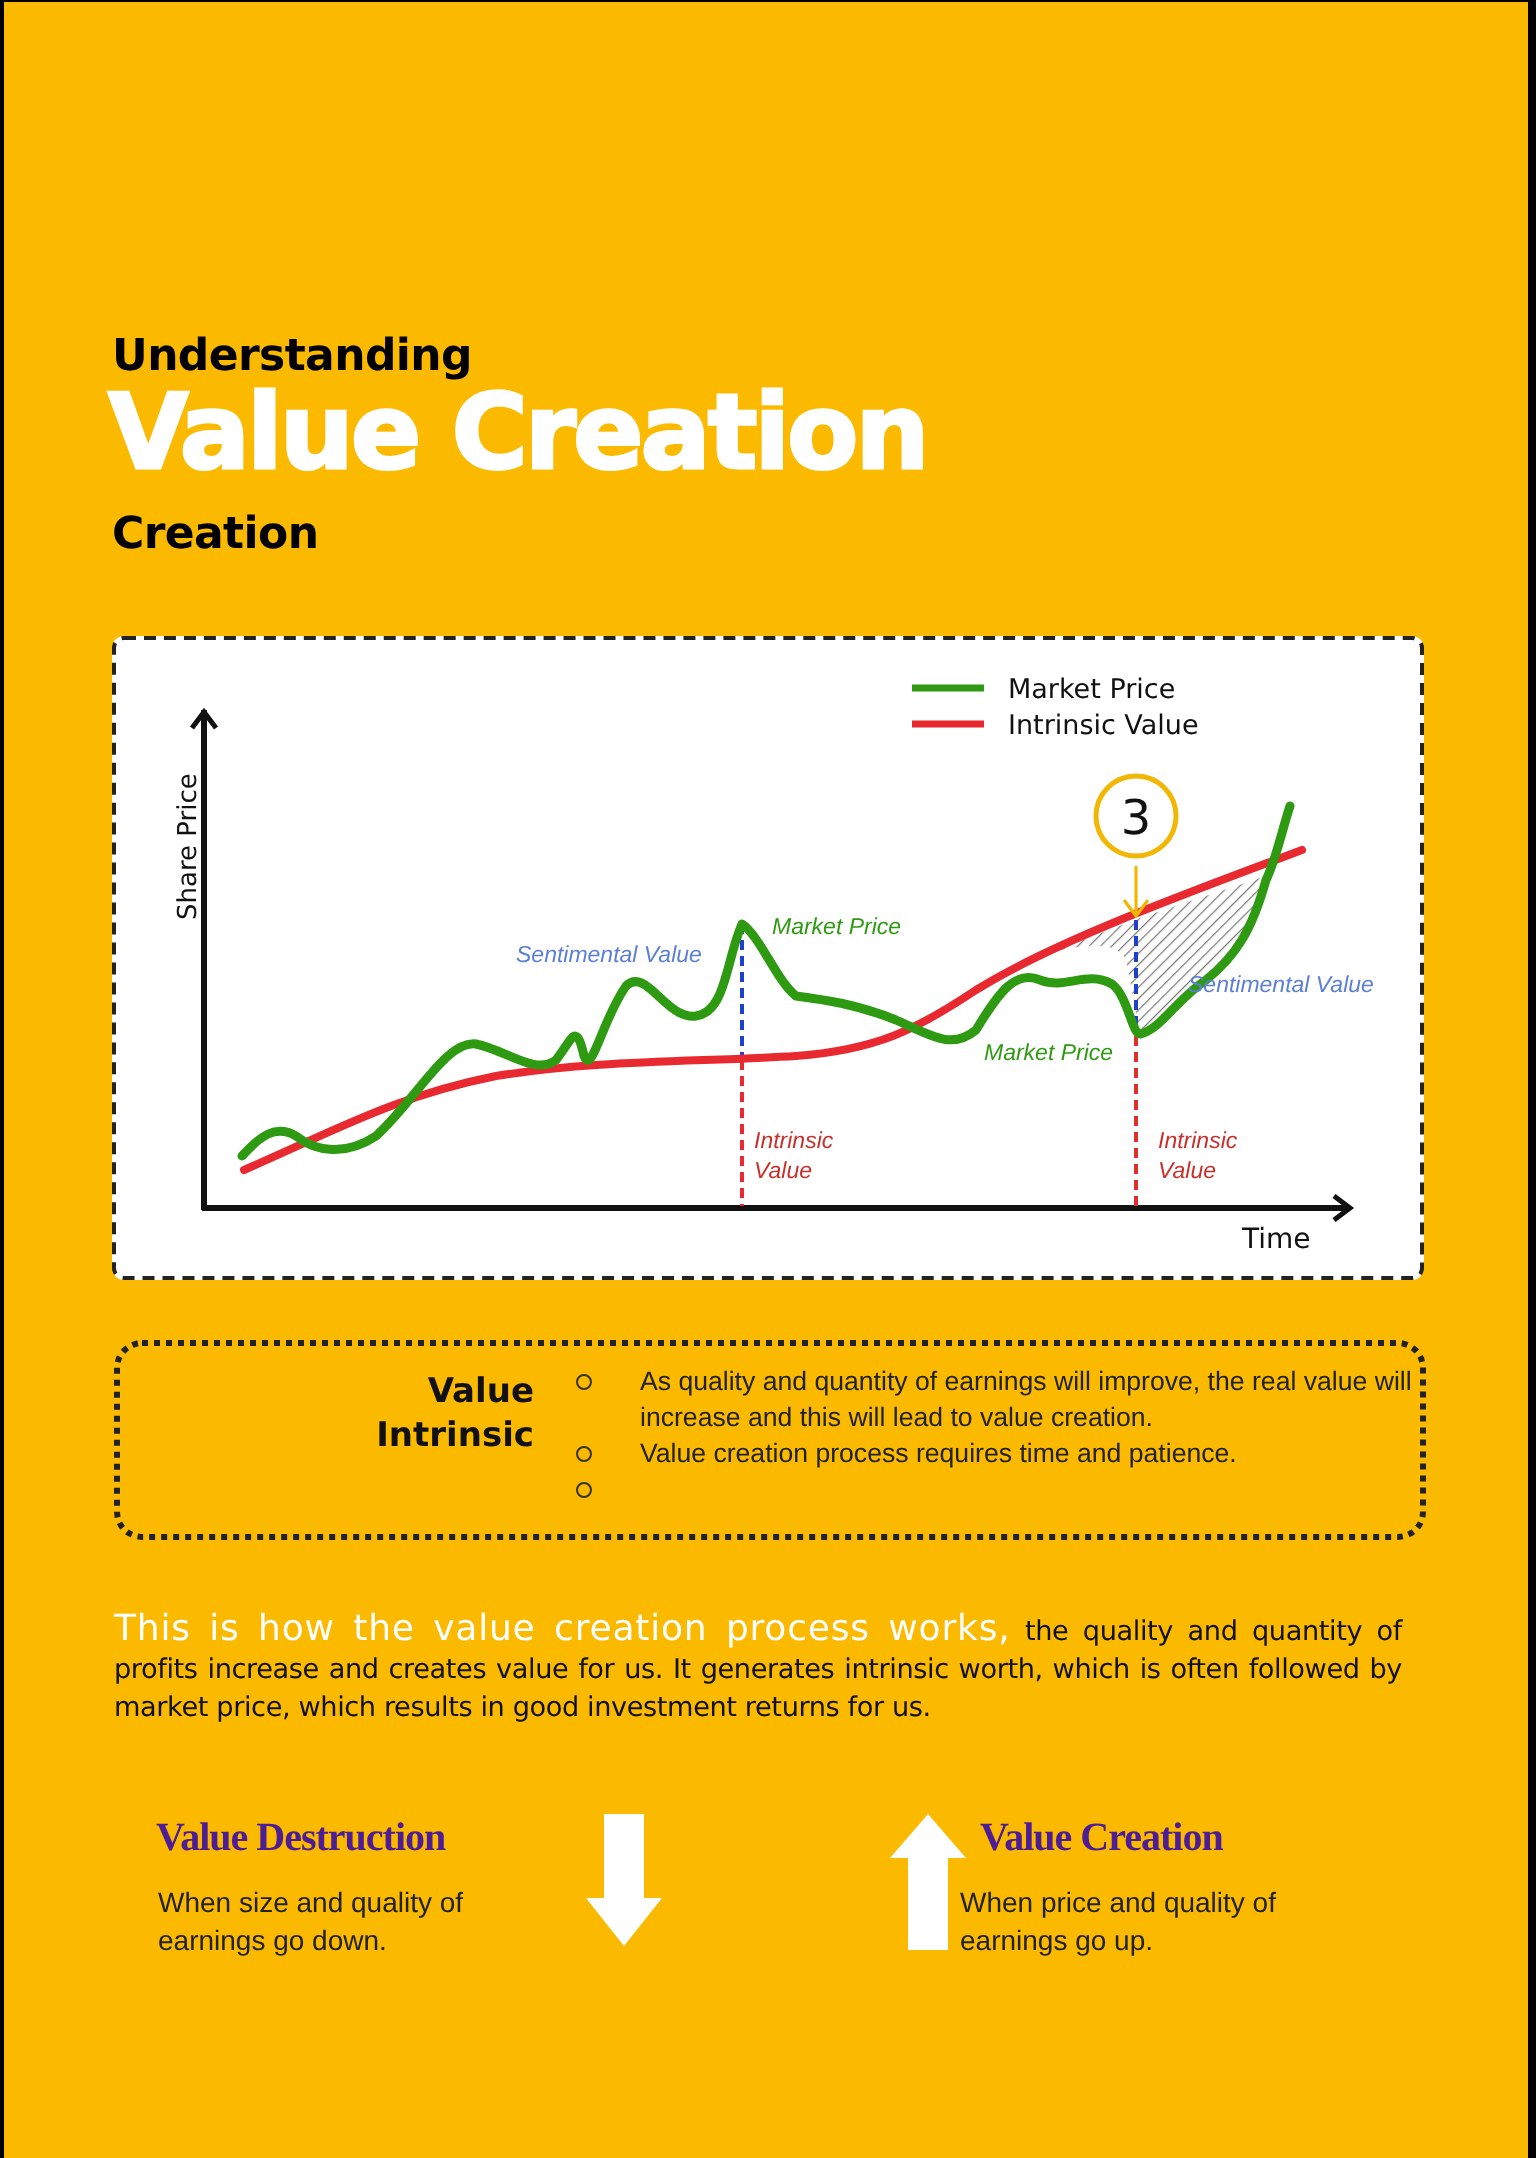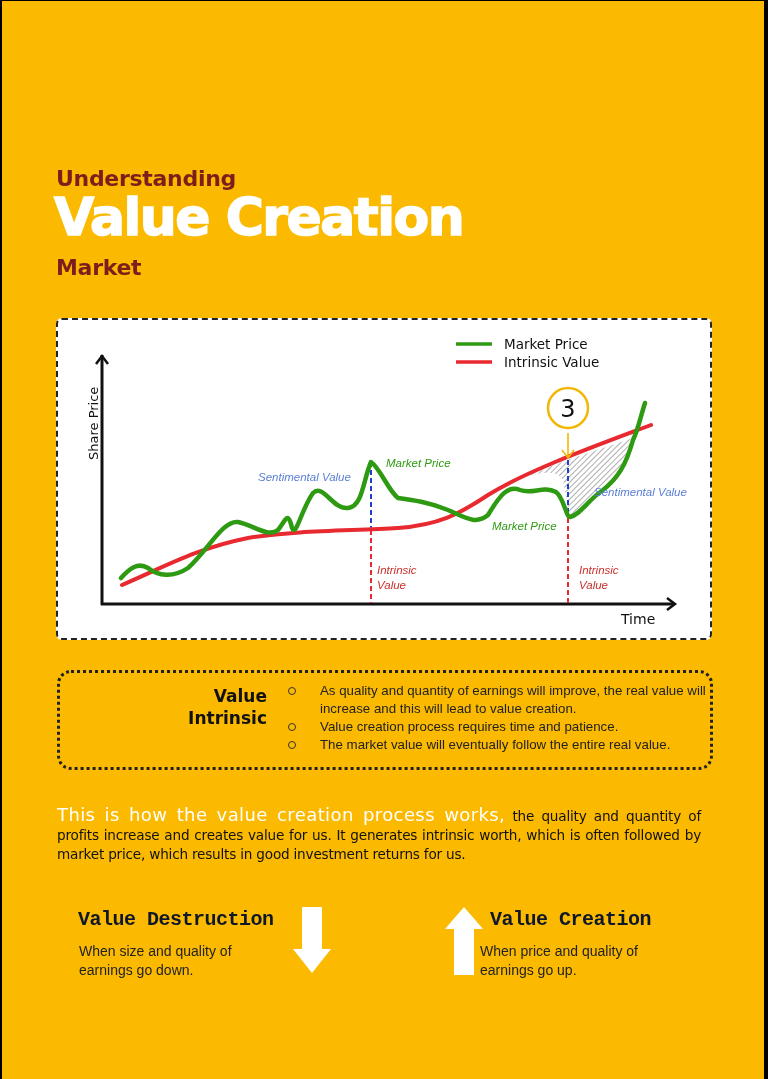--- a/index.html
+++ b/index.html
@@ -7,21 +7,21 @@
     width: 768px; height: 1079px; overflow: hidden;
     background: #000;
     font-family: "Liberation Sans", "DejaVu Sans", sans-serif;
   }
   .page {
     position: absolute; left: 2px; top: 1px; width: 762px; height: 1078px;
     background: #FBB900;
   }
   .t-sub {
     position: absolute; left: 54px; font-family: "DejaVu Sans", sans-serif;
-    font-weight: bold; color: #7f1d1d; font-size: 22px; letter-spacing: -0.3px;
+    font-weight: bold; color: #000000; font-size: 22px; letter-spacing: -0.3px;
   }
   .t-main {
     position: absolute; left: 52px; top: 190px; font-family: "DejaVu Sans", sans-serif;
     font-weight: bold; color: #fff; font-size: 52px; letter-spacing: -1.5px; line-height: 1;
     -webkit-text-stroke: 1.5px #fff;
   }
   .chart-card {
     position: absolute; left: 54px; top: 317px; width: 656px; height: 322px;
     background: #fff; border: 2px dashed #222; border-radius: 6px; box-sizing: border-box;
   }
@@ -42,37 +42,37 @@
   .vc-list li .bullet {
     position: absolute; left: 0; top: 5px; width: 6px; height: 6px; border: 1px solid #333; border-radius: 50%;
   }
   .para {
     position: absolute; left: 55px; top: 804px; width: 644px;
     font-family: "DejaVu Sans", sans-serif; font-size: 13.6px; line-height: 19px; color: #111;
     text-align: justify; letter-spacing: -0.2px;
   }
   .para .lead { color: #fff; font-weight: normal; font-size: 18px; letter-spacing: 0.4px; }
   .bottom-title {
-    position: absolute; font-family: Liberation Mono, monospace; font-weight: bold; color: #0f172a;
+    position: absolute; font-family: Liberation Serif, serif; font-weight: bold; color: #4c1d95;
     font-size: 20px; letter-spacing: -0.5px; top: 907px;
   }
   .bottom-desc {
     position: absolute; font-size: 14px; line-height: 19px; color: #222; width: 200px; top: 941px;
     font-family: "Liberation Sans", sans-serif;
   }
   .arrow { position: absolute; }
 </style>
 </head>
 <body>
 
 <div class="page">
 
   <div class="t-sub" style="top:165px">Understanding</div>
   <div class="t-main">Value Creation</div>
-  <div class="t-sub" style="top:254px">Market</div>
+  <div class="t-sub" style="top:254px">Creation</div>
 
   <div class="chart-card">
     <svg width="656" height="322" viewBox="0 0 656 322">
       <defs>
         <pattern id="hatch" width="4" height="4" patternUnits="userSpaceOnUse" patternTransform="rotate(45)">
           <line x1="0" y1="0" x2="0" y2="4" stroke="#777" stroke-width="1.2"></line>
         </pattern>
       </defs>
 
       <path d="M468,156 C485,152 500,150 505,160 C508,175 512,197 512,197 C522,195 530,180 545,170 C560,158 568,145 575,118 L512,139 Z" fill="url(#hatch)" stroke="none"></path>
@@ -119,21 +119,21 @@
   </div>
 
   <div class="vc-box">
     <div class="vc-title">
       <div>Value</div>
       <div>Intrinsic</div>
     </div>
     <ul class="vc-list">
       <li><span class="bullet"></span><span>As quality and quantity of earnings will improve, the real value will increase and this will lead to value creation.</span></li>
       <li><span class="bullet"></span><span>Value creation process requires time and patience.</span></li>
-      <li><span class="bullet"></span><span>The market value will eventually follow the entire real value.</span></li>
+      <li><span class="bullet"></span></li>
     </ul>
   </div>
 
   <div class="para"><span class="lead">This is how the value creation process works,</span><span> the quality and quantity of profits increase and creates value for us. It generates intrinsic worth, which is often followed by market price, which results in good investment returns for us.</span></div>
 
   <div class="bottom-title" style="left:76px">Value Destruction</div>
   <div class="bottom-desc" style="left:77px">When size and quality of earnings go down.</div>
   <svg class="arrow" style="left:290px;top:906px" width="40" height="68" viewBox="0 0 40 68">
     <polygon points="10,0 30,0 30,42 39,42 20,66 1,42 10,42" fill="#fff"></polygon>
   </svg>

